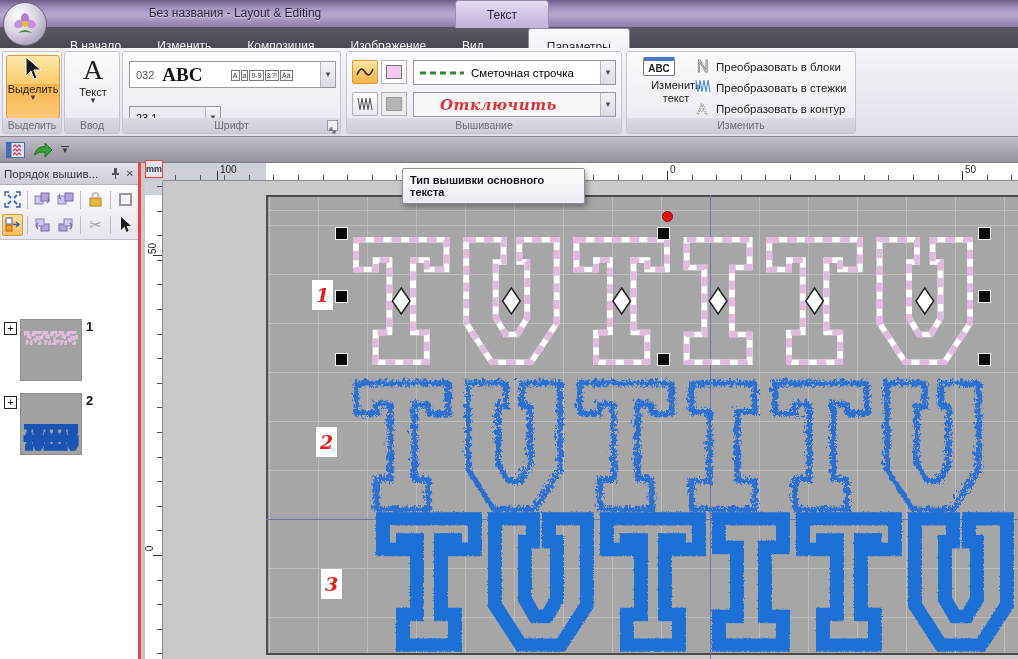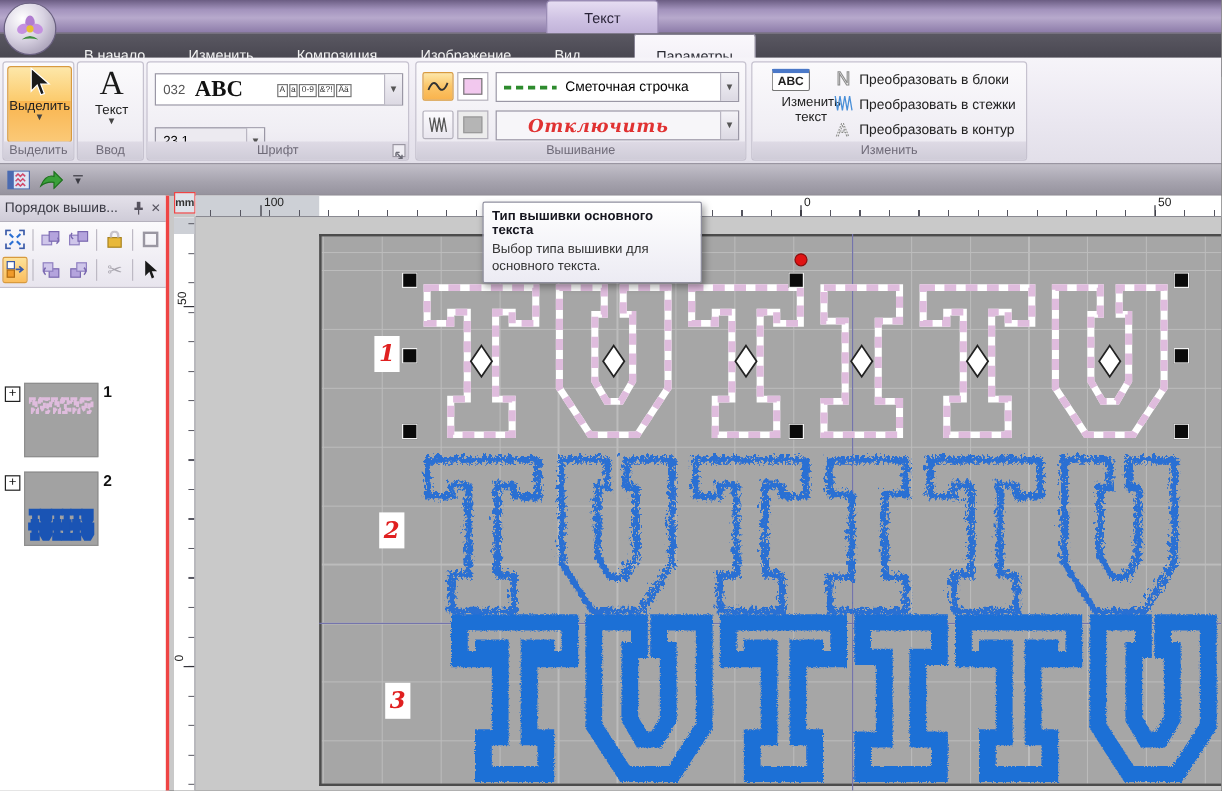--- a/index.html
+++ b/index.html
@@ -143,20 +143,21 @@
         <feDisplacementMap in="SourceGraphic" in2="t" scale="9"></feDisplacementMap>
       </filter>
       <filter id="f-rough" x="-10%" y="-10%" width="120%" height="120%">
         <feTurbulence type="turbulence" baseFrequency="0.6" numOctaves="1" seed="5" result="t"></feTurbulence>
         <feDisplacementMap in="SourceGraphic" in2="t" scale="3"></feDisplacementMap>
       </filter>
     </defs>
   </svg>
 
   <div class="titlebar">
+    <div class="win-title">Без названия - Layout &amp; Editing</div>
     <div class="ctx-tab">Текст</div>
   </div>
   <div class="orb">
     <svg width="26" height="26" viewBox="0 0 26 26">
       <ellipse cx="13" cy="8" rx="4" ry="6" fill="#b07cd0"></ellipse>
       <ellipse cx="7" cy="13" rx="5" ry="4" fill="#c490e0" transform="rotate(-30 7 13)"></ellipse>
       <ellipse cx="19" cy="13" rx="5" ry="4" fill="#c490e0" transform="rotate(30 19 13)"></ellipse>
       <circle cx="13" cy="13" r="3" fill="#e8c030"></circle>
       <path d="M6 22 Q13 16 20 22 Q13 20 6 22" fill="#3f8f3f"></path>
     </svg>
@@ -510,16 +511,15 @@
 
     <div class="startdot" style="left:499px;top:30px;"></div>
 
     <div class="objlabel" style="left:149px;top:99px;">1</div>
     <div class="objlabel" style="left:153px;top:246px;">2</div>
     <div class="objlabel" style="left:158px;top:388px;">3</div>
   </div>
 
   <div class="tooltip">
     <div class="tt">Тип вышивки основного текста</div>
-    <div class="tb">Выбор типа вышивки для основного текста.</div>
   </div>
 
 </div>
 
 </body></html>

